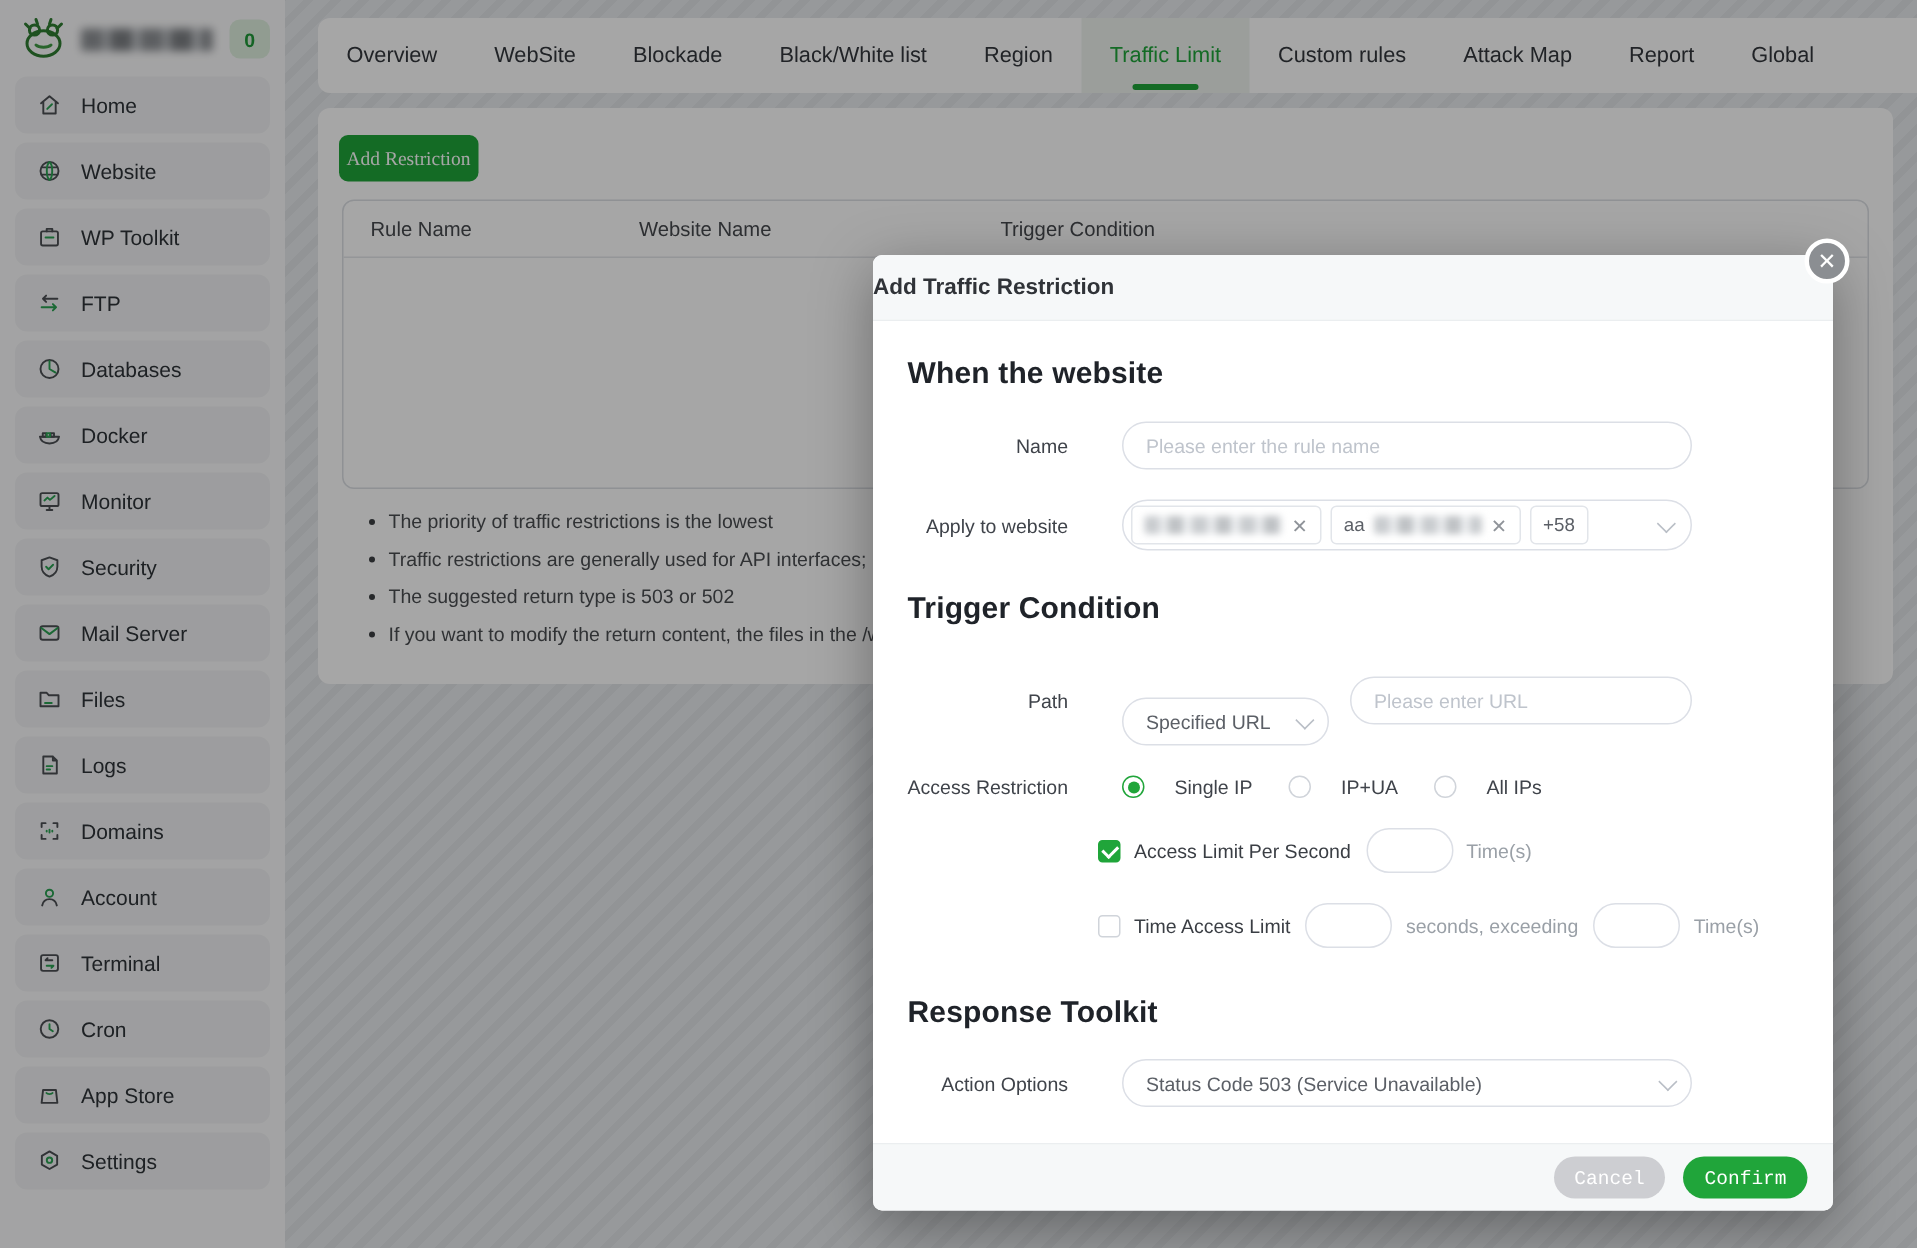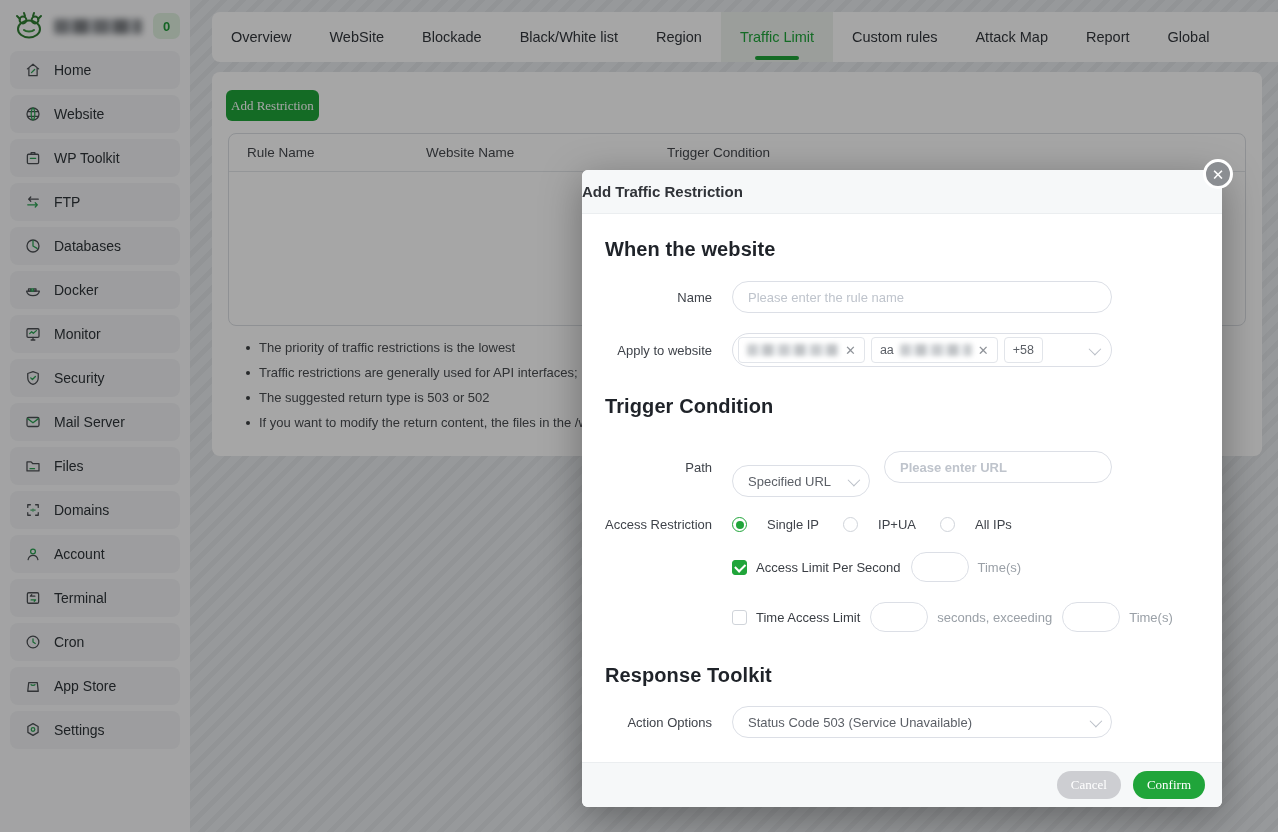--- a/index.html
+++ b/index.html
@@ -53,27 +53,27 @@
   .m-head { height:44px; background:#f6f8f9; border-bottom:1px solid #ebeef0; border-radius:6px 6px 0 0;
             display:flex; align-items:center; font-size:15px; font-weight:bold; color:#303338; }
   .m-close { position:absolute; top:-11px; right:-11px; width:30px; height:30px; border-radius:50%;
              background:#8b8e92; border:3px solid #fff; color:#fff; display:flex; align-items:center;
              justify-content:center; font-size:15px; line-height:1; cursor:pointer; }
   .m-body { position:relative; height:548px; }
   .m-sec { margin:24px 0 0 23px; font-size:20px; color:#1f2329; font-weight:bold; letter-spacing:.1px; }
   .m-sec.gap-lg { margin-top:28px; } .m-sec.gap-xl { margin-top:32px; }
   .form-row { display:flex; align-items:center; margin:20px 23px 0 23px; }
   .form-row.tight { margin-top:19px; }
-  .f-label { width:107px; text-align:right; font-size:13px; color:#3f434a; margin-right:20px; flex:0 0 auto; }
+  .f-label { width:107px; text-align:right; font-size:13px; color:#3f434a; margin-right:36px; flex:0 0 auto; }
   .f-spacer { width:127px; flex:0 0 auto; }
   .inp { height:32px; border:1px solid #dcdfe6; border-radius:16px; padding:0 15px; font-size:13px;
          color:#33373c; font-family:inherit; outline:none; background:#fff; }
   .inp::placeholder { color:#bfc4cc; }
   .inp.w-full { width:380px; }
-  .inp.w-url { width:228px; margin-left:14px;font-weight:bold; }
+  .inp.w-url { width:228px; margin-left:14px; }
   .inp.w-mini { width:58px; height:30px; border-radius:15px; padding:0 10px; }
   .select { height:32px; border:1px solid #dcdfe6; border-radius:16px; background:#fff;
             display:flex; align-items:center; justify-content:space-between; padding:0 12px 0 15px;
             font-size:13px; color:#5b5f66; cursor:pointer; }
   .select.w-path { width:138px;margin-top:28px; } .select.w-full { width:380px; }
   .chev { width:9px; height:9px; border-right:1.6px solid #b9bec6; border-bottom:1.6px solid #b9bec6;
           transform:rotate(45deg) translateY(-2px); flex:0 0 auto; }
   .multi { position:relative; width:380px; min-height:34px; border:1px solid #dcdfe6; border-radius:17px;
            display:flex; align-items:center; gap:6px; padding:3px 30px 3px 5px; cursor:pointer; }
   .multi .chev { position:absolute; right:13px; top:12px; }
@@ -92,21 +92,21 @@
   .cbox.checked { background:var(--accent,#20a53a); border-color:var(--accent,#20a53a); }
   .cbox.checked::after { content:""; width:8px; height:4.5px; border-left:2px solid #fff; border-bottom:2px solid #fff;
           transform:rotate(-45deg) translate(0.5px,-0.5px); }
   .cb-label { font-size:13px; color:#3a3e44; margin-left:9px; }
   .suffix { font-size:13px; color:#9aa0a7; margin-left:9px; }
   .ml10 { margin-left:10px; }
   .m-foot { position:absolute; left:0; right:0; bottom:0; height:45px; background:#f6f8f9;
             border-top:1px solid #ebeef0; border-radius:0 0 6px 6px;
             display:flex; align-items:center; justify-content:flex-end; gap:12px; padding-right:17px; }
   .btn { height:28px; padding:0 14px; border:none; border-radius:14px; font-size:13px; color:#fff;
-         font-family:Liberation Serif, serif; cursor:pointer; }
+         font-family:Liberation Mono, monospace; cursor:pointer; }
   .btn-cancel { background:#cdced2; }
   .btn-confirm { background:var(--accent,#20a53a); }
 </style>
 </head>
 <body>
 
 <div class="app">
 
   <aside class="sidebar">
     <div class="side-head">
@@ -229,20 +229,31 @@
         <div class="side-item">
           <span class="icn">
             <svg viewBox="0 0 24 24" width="18" height="18">
               <g fill="none" stroke-width="1.7" stroke-linecap="round" stroke-linejoin="round">
                 <path stroke="#4c4f54" d="M4 18.5V6.5h5.5l2 2.2H20v9.8z"></path>
                 <path stroke="#2aa152" d="M8 15.5h6"></path>
               </g>
             </svg>
           </span>
           <span>Files</span>
+        </div>
+        <div class="side-item">
+          <span class="icn">
+            <svg viewBox="0 0 24 24" width="18" height="18">
+              <g fill="none" stroke-width="1.7" stroke-linecap="round" stroke-linejoin="round">
+                <path stroke="#4c4f54" d="M6.5 4.5H15l3.5 3.5v11.5h-12zM15 4.5V8h3.5"></path>
+                <path stroke="#2aa152" d="M9.5 13h5M9.5 16h3"></path>
+              </g>
+            </svg>
+          </span>
+          <span>Logs</span>
         </div>
         <div class="side-item">
           <span class="icn">
             <svg viewBox="0 0 24 24" width="18" height="18">
               <g fill="none" stroke-width="1.7" stroke-linecap="round" stroke-linejoin="round">
                 <path stroke="#4c4f54" d="M5 8.5V5h3.5M15.5 5H19v3.5M19 15.5V19h-3.5M8.5 19H5v-3.5"></path>
                 <path stroke="#2aa152" d="M9.5 11.8v.6M12 10.8v2.6M14.5 11.8v.6"></path>
               </g>
             </svg>
           </span>

